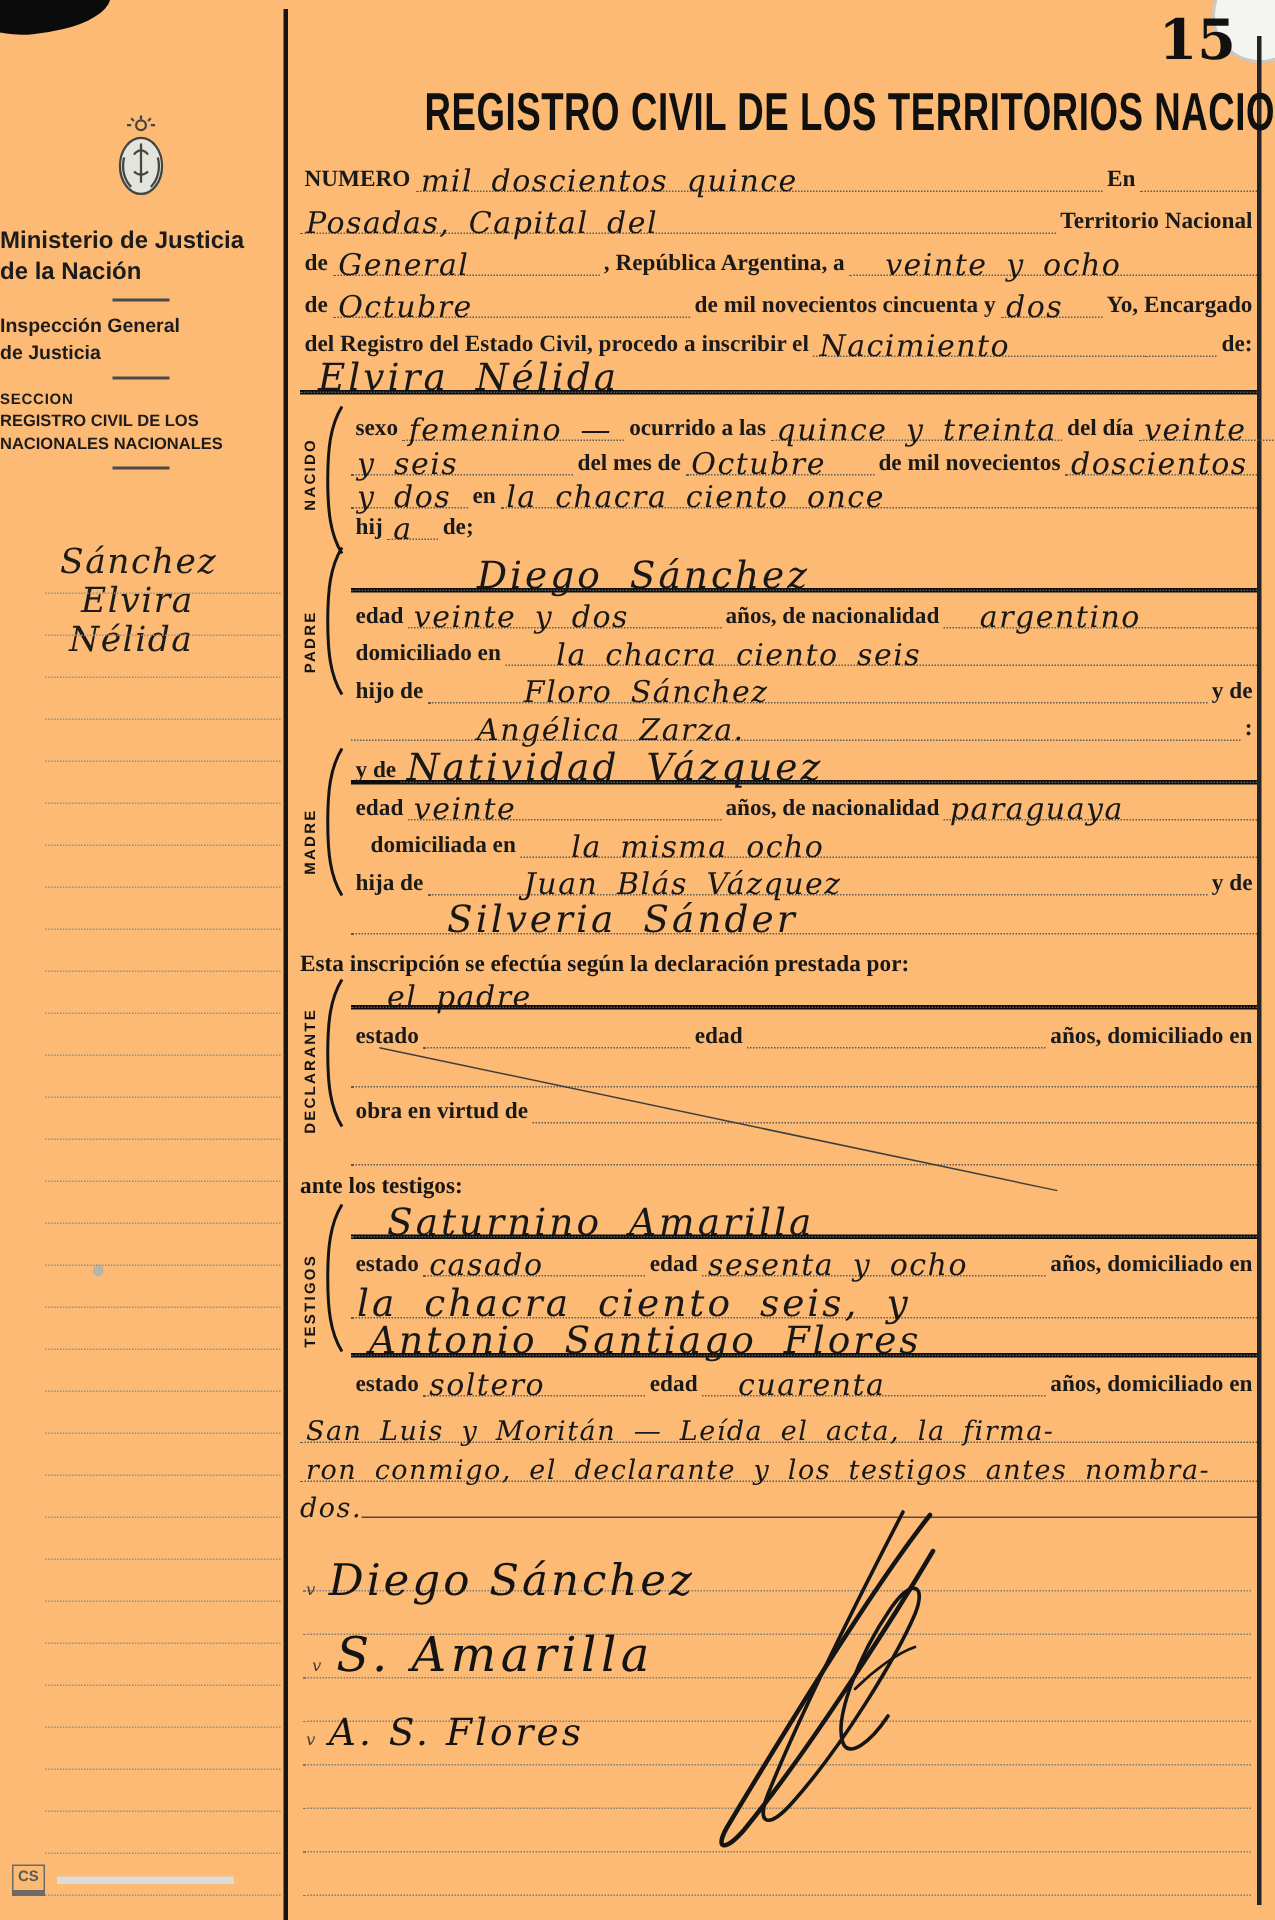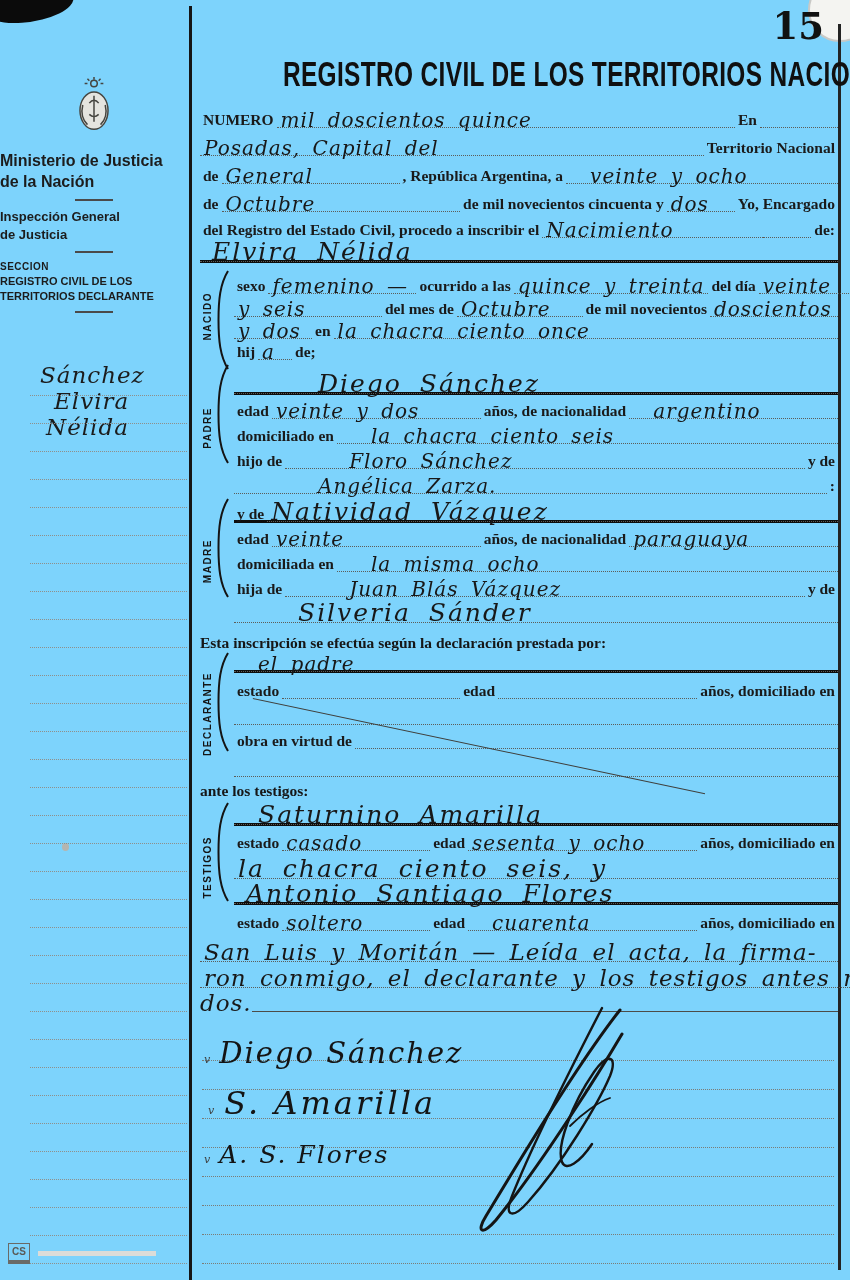--- a/index.html
+++ b/index.html
@@ -1,16 +1,16 @@
 <!DOCTYPE html>
 <html><head>
 <meta charset="utf-8">
 <style>
   html,body{margin:0;padding:0;background:#e9e9e7;}
-  .page{position:relative;width:850px;height:1280px;background:#7dd3fc;overflow:hidden;
+  .page{position:relative;width:850px;height:1280px;background:#fdba74;overflow:hidden;
         font-family:"Liberation Serif",serif;color:#161616;}
   
   .blob{position:absolute;left:-14px;top:-12px;width:88px;height:34px;background:#0b0b0b;
         border-radius:0 0 70% 45%;transform:rotate(-5deg);}
   .fold{position:absolute;right:-22px;top:-22px;width:60px;height:60px;border:2px solid #c9c9c6;
         border-radius:50%;background:#f4f4f1;}
   .speck{position:absolute;width:7px;height:8px;border-radius:50%;background:#b5b5b0;}
   
   .bl{position:absolute;left:189px;top:6px;width:3px;height:1274px;background:#151515;}
   .br{position:absolute;left:838px;top:24px;width:3px;height:1246px;background:#232323;}
@@ -45,21 +45,21 @@
   .w110{flex:0 0 110px}.w120{flex:0 0 120px}.w140{flex:0 0 140px}.w170{flex:0 0 170px}
   .pl8{padding-left:8px}.pl20{padding-left:20px}.pl30{padding-left:30px}.pl60{padding-left:60px}.pl80{padding-left:80px}
   .thick{border-bottom:3px solid #0d0d0d;margin-top:-2px;}
   
   .sec{padding-left:34px;}
   .vwrap{position:absolute;left:0;top:0;bottom:0;width:15px;display:flex;align-items:center;justify-content:center;}
   .vlabel{writing-mode:vertical-rl;transform:rotate(180deg);
       font:bold 10px "Liberation Sans",sans-serif;letter-spacing:1.5px;color:#141414;white-space:nowrap;}
   .brace{position:absolute;left:17px;top:2px;bottom:2px;width:12px;}
   .intro{font:bold 15.5px "Liberation Serif",serif;}
-  .closing .hw{font-size:23px;}
+  .closing .hw{font-size:18px;}
   .strike{position:absolute;left:253px;top:698px;width:462px;border-top:1.7px solid #3f3f3c;
       transform:rotate(11.9deg);transform-origin:left top;}
   .body-rules{position:absolute;left:202px;top:1032px;width:632px;}
   .brule{height:28px;border-bottom:1.6px dotted #7c7c76;}
   
   .sig{position:absolute;font-family:"DejaVu Serif",serif;font-style:italic;color:#141414;white-space:nowrap;}
   .sigmark{font:italic 11px "DejaVu Serif",serif;color:#3c3c3c;margin-right:7px;}
   .sig1{left:204px;top:1038px;font-size:29px;line-height:30px;letter-spacing:2px;}
   .sig2{left:208px;top:1086px;font-size:32px;line-height:34px;letter-spacing:3px;text-align:center;}
   .sig3{left:204px;top:1142px;font-size:25px;line-height:26px;letter-spacing:2px;}
@@ -99,21 +99,21 @@
     </div>
     <div class="divider"></div>
     <div class="inspection">
       <div>Inspección General</div>
       <div>de Justicia</div>
     </div>
     <div class="divider"></div>
     <div class="seccion">SECCION</div>
     <div class="registro">
       <div>REGISTRO CIVIL DE LOS</div>
-      <div>TERRITORIOS DECLARANTE</div>
+      <div>NACIONALES NACIONALES</div>
     </div>
     <div class="divider"></div>
   </aside>
 
   <div class="margin-note">
     <div>Sánchez</div>
     <div>Elvira</div>
     <div>Nélida</div>
   </div>
   <div class="margin-rules">
@@ -319,21 +319,21 @@
     <div class="row" style="height:24px;">
       <span class="lbl">edad</span>
       <span class="fill">
           <span class="hw">veinte</span>
         </span>
       <span class="lbl">años, de nacionalidad</span>
       <span class="fill">
           <span class="hw">paraguaya</span>
         </span>
     </div>
-    <div class="row" style="height:25px;">
+    <div class="row" style="height:25px;margin-left:10px;">
       <span class="lbl">domiciliada en</span>
       <span class="fill">
           <span class="hw pl30">la misma ocho</span>
         </span>
     </div>
     <div class="row" style="height:25px;">
       <span class="lbl">hija de</span>
       <span class="fill">
           <span class="hw pl60">Juan Blás Vázquez</span>
         </span>

